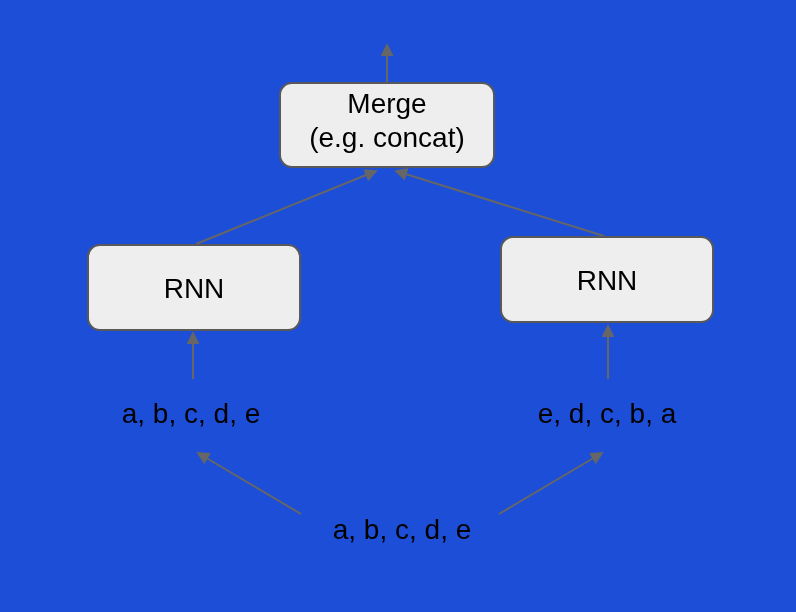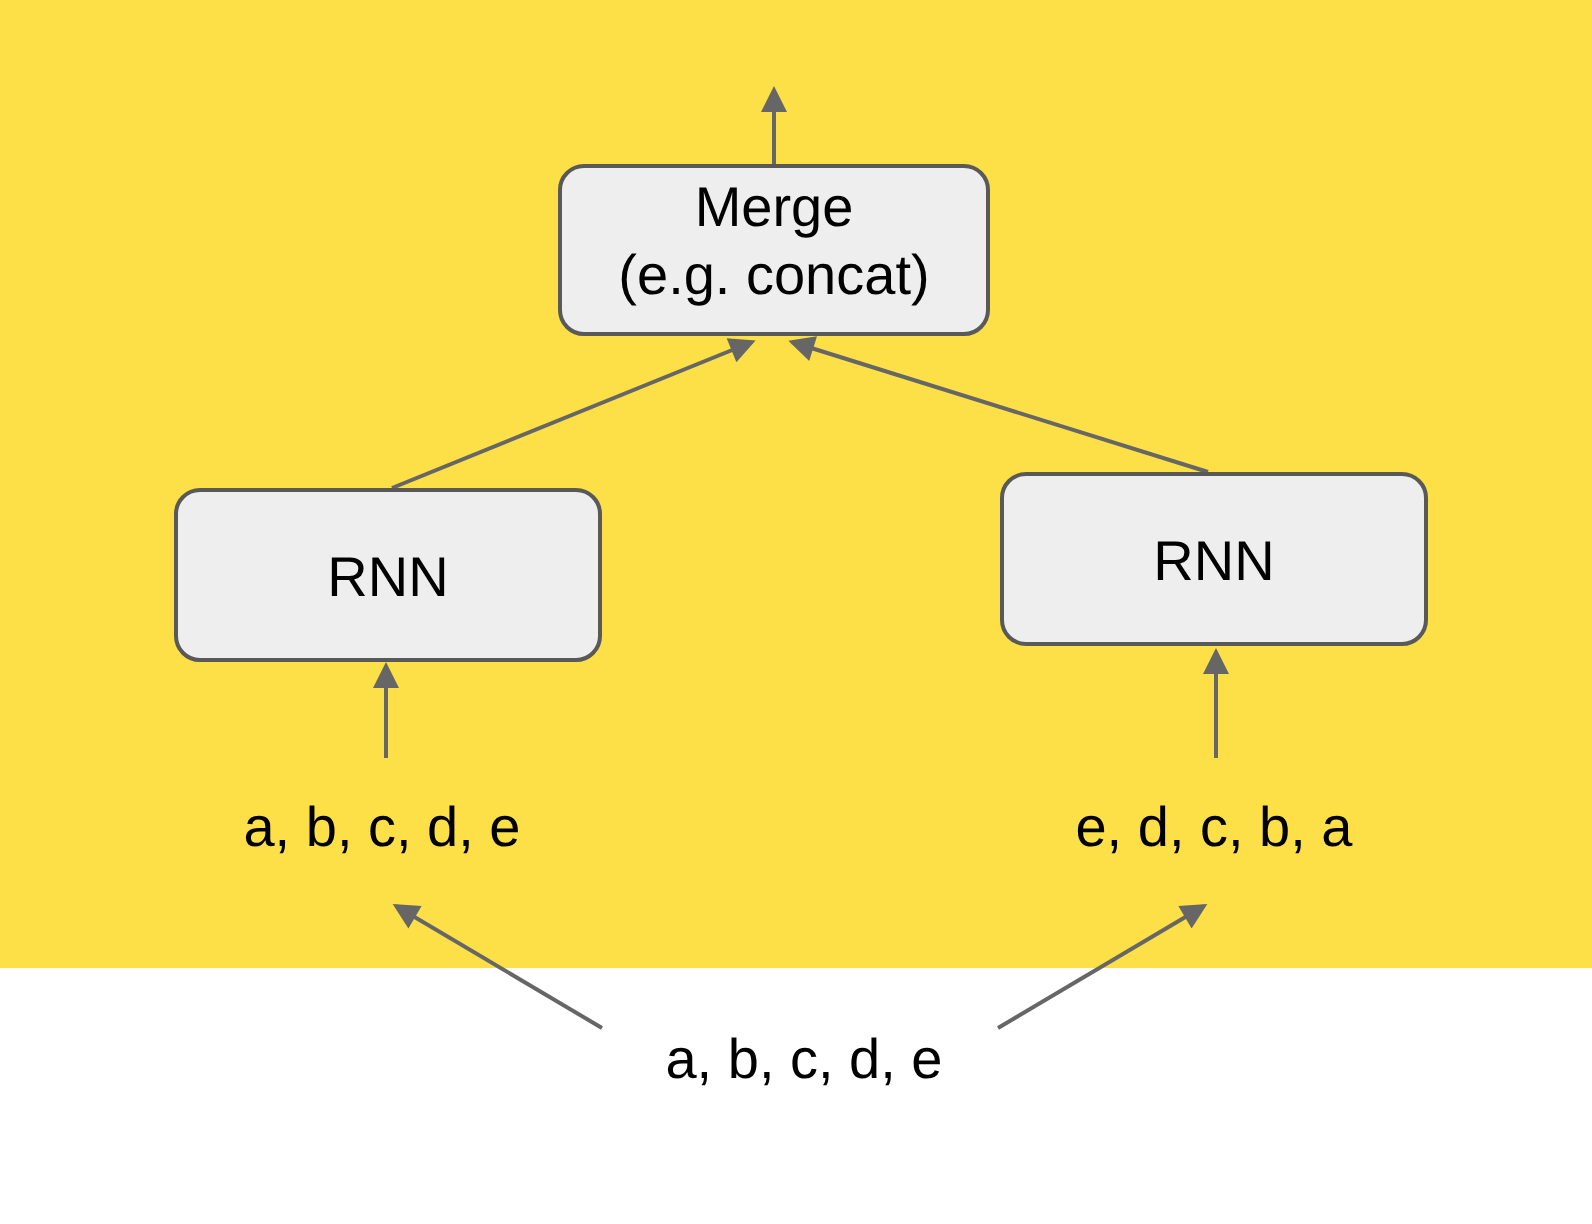--- a/index.html
+++ b/index.html
@@ -7,22 +7,22 @@
     padding: 0;
     background: #ffffff;
     width: 796px;
     height: 612px;
     overflow: hidden;
     font-family: "Liberation Sans", sans-serif;
   }
   .stage {
     position: relative;
     width: 796px;
-    height: 484px;
-    background: #fde047;
+    height: 612px;
+    background: #1d4ed8;
   }
   svg { display: block; }
   .node-box {
     fill: #eeeeee;
     stroke: #595959;
     stroke-width: 2;
   }
   .node-label {
     fill: #000000;
     font-family: "Liberation Sans", sans-serif;

